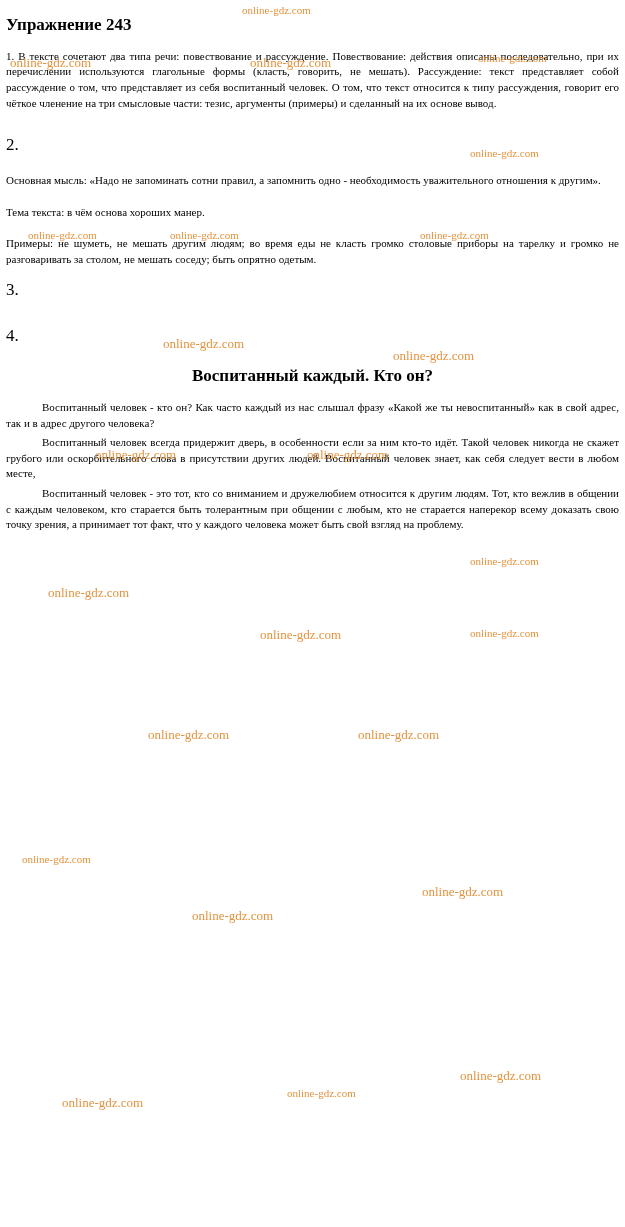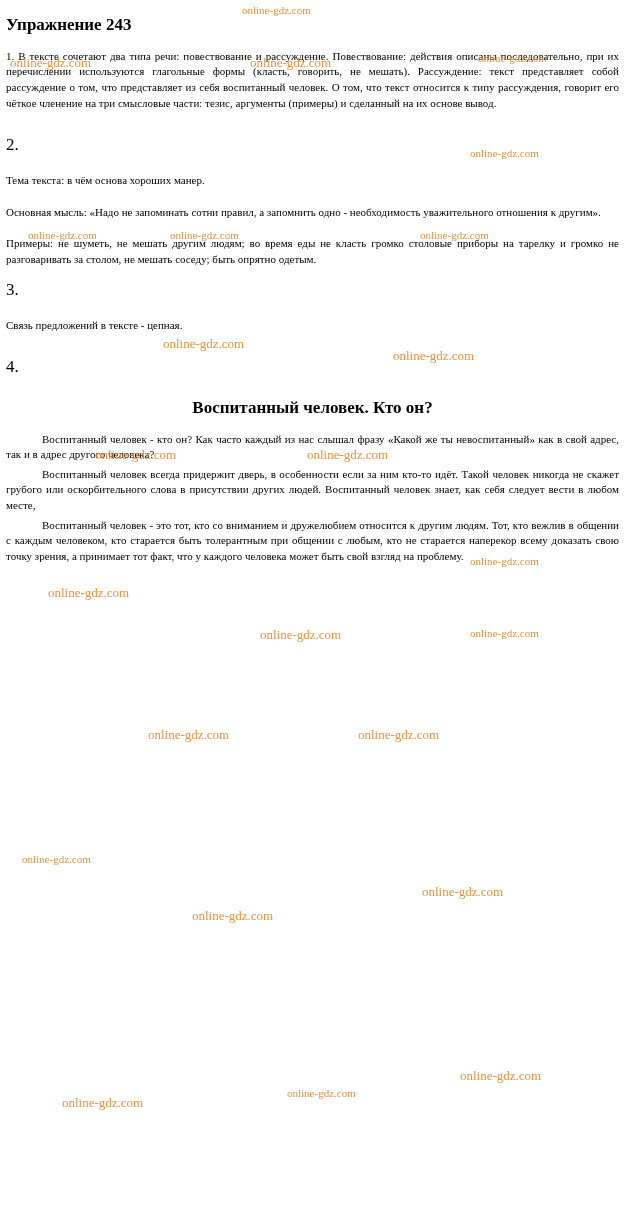--- a/index.html
+++ b/index.html
@@ -81,34 +81,33 @@
 <div class="page">
 
   <div class="content">
 
     <h1 class="title">Упражнение 243</h1>
 
     <p class="para">1. В тексте сочетают два типа речи: повествование и рассуждение. Повествование: действия описаны последовательно, при их перечислении используются глагольные формы (класть, говорить, не мешать). Рассуждение: текст представляет собой рассуждение о том, что представляет из себя воспитанный человек. О том, что текст относится к типу рассуждения, говорит его чёткое членение на три смысловые части: тезис, аргументы (примеры) и сделанный на их основе вывод.</p>
 
     <p class="num spacer-lg">2.</p>
 
+    <p class="para gap-top">Основная мысль: «Надо не запоминать сотни правил, а запомнить одно - необходимость уважительного отношения к другим».</p>
+
     <p class="para gap-top">Тема текста: в чём основа хороших манер.</p>
-
-    <p class="para gap-top">Основная мысль: «Надо не запоминать сотни правил, а запомнить одно - необходимость уважительного отношения к другим».</p>
 
     <p class="para gap-top">Примеры: не шуметь, не мешать другим людям; во время еды не класть громко столовые приборы на тарелку и громко не разговаривать за столом, не мешать соседу; быть опрятно одетым.</p>
 
     <p class="num">3.</p>
 
-    <p class="para gap-top">Связь предложений в тексте - цепная.</p>
 
 
     <p class="num spacer-lg"> 4.</p>
 
-    <h2 class="subtitle">Воспитанный человек. Кто он?</h2>
+    <h2 class="subtitle">Воспитанный каждый. Кто он?</h2>
 
     <p class="para indent">Воспитанный человек - кто он? Как часто каждый из нас слышал фразу «Какой же ты невоспитанный» как в свой адрес, так и в адрес другого человека?</p>
 
     <p class="para indent">Воспитанный человек всегда придержит дверь, в особенности если за ним кто-то идёт. Такой человек никогда не скажет грубого или оскорбительного слова в присутствии других людей. Воспитанный человек знает, как себя следует вести в любом месте,</p>
 
     <p class="para indent">Воспитанный человек - это тот, кто со вниманием и дружелюбием относится к другим людям. Тот, кто вежлив в общении с каждым человеком, кто старается быть толерантным при общении с любым, кто не старается наперекор всему доказать свою точку зрения, а принимает тот факт, что у каждого человека может быть свой взгляд на проблему.</p>
 
   </div>
 
   <div id="watermark-layer">

